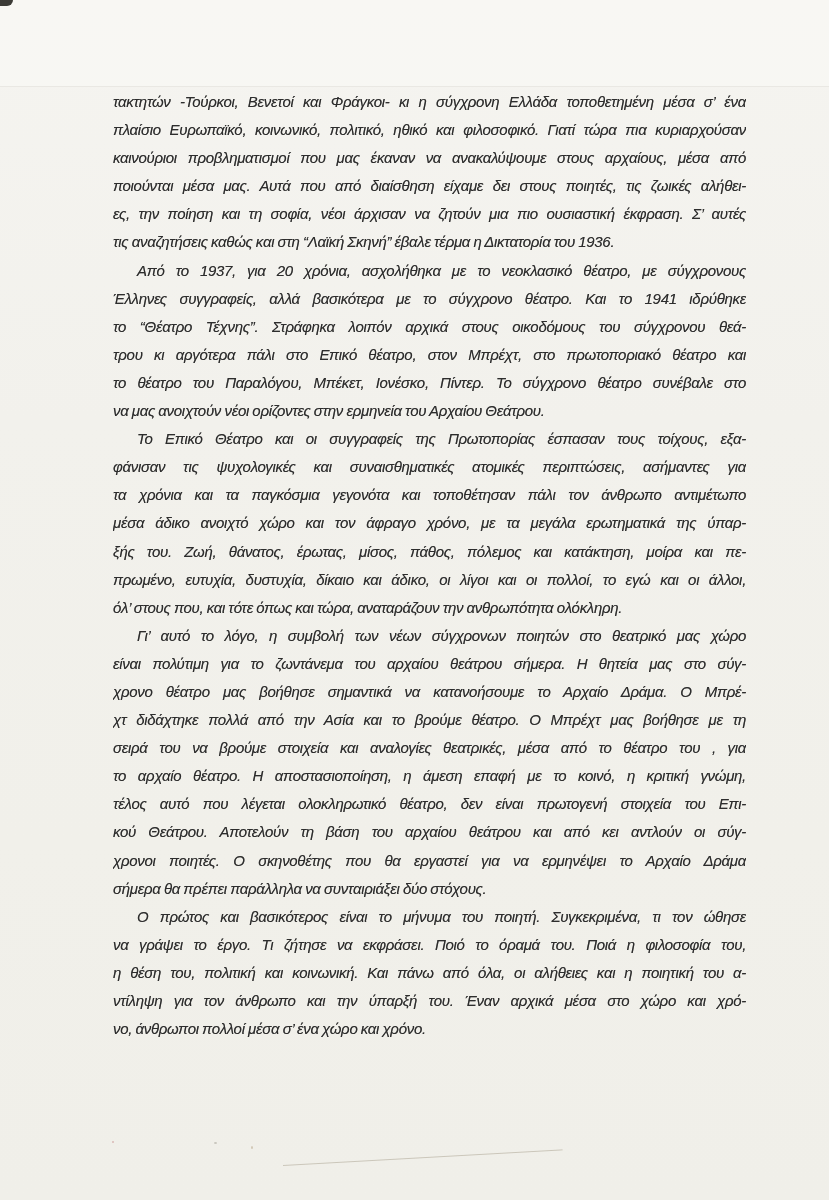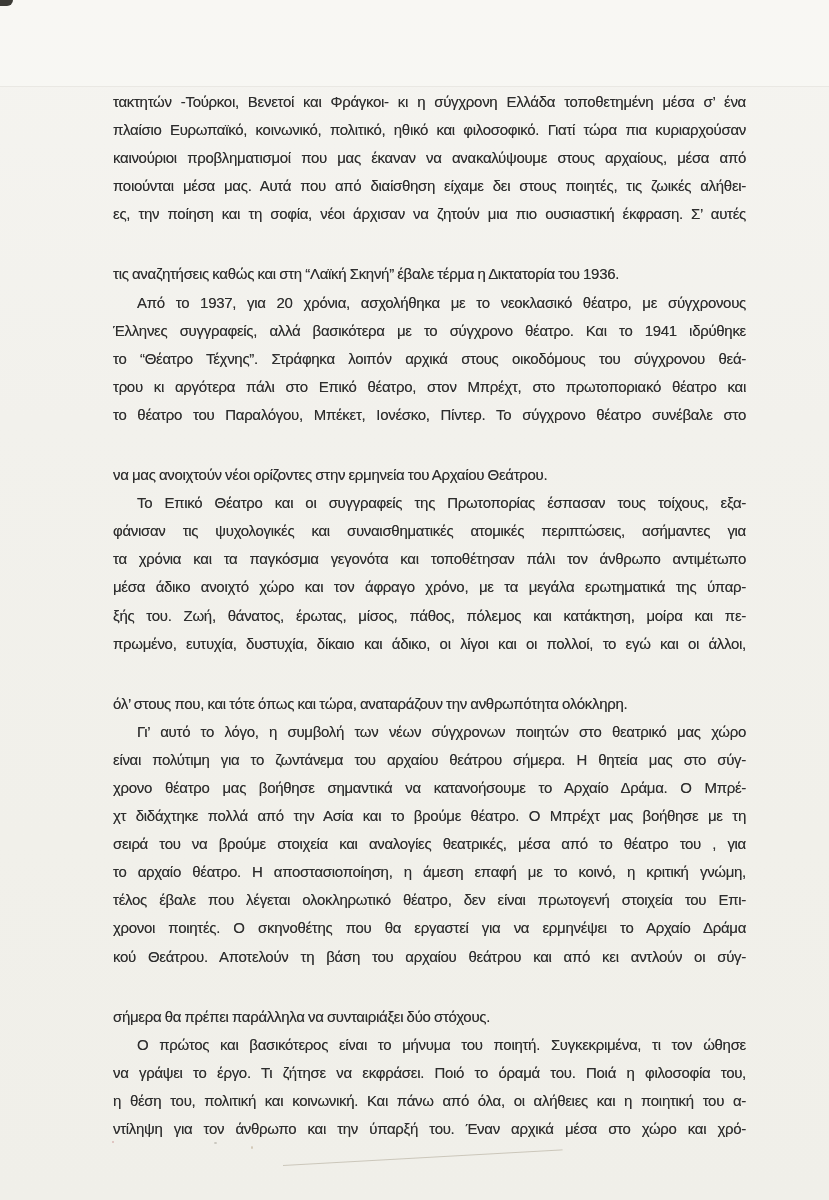--- a/index.html
+++ b/index.html
@@ -9,20 +9,21 @@
     height: 1200px;
     overflow: hidden;
     background: #e8e7e2;
   }
   .scan-page {
     position: relative;
     width: 829px;
     height: 1200px;
     background: linear-gradient(180deg, #f5f4f0 0%, #f2f1ec 35%, #f1f0ea 70%, #f0efe9 100%);
     font-family: "Liberation Sans", "DejaVu Sans", sans-serif;
+    font-style: italic;
   }
   
   .top-band {
     position: absolute;
     left: 0; top: 0;
     width: 100%; height: 86px;
     background: rgba(250, 249, 245, 0.55);
     border-bottom: 1px solid rgba(190, 188, 178, 0.25);
   }
   .text-block {
@@ -41,21 +42,20 @@
     height: 28.1px;
     line-height: 28.1px;
     text-align: justify;
     text-align-last: justify;
     overflow: hidden;
     white-space: normal;
   }
   .line.last {
     text-align: left;
     text-align-last: left;
-    margin-top: 32px;
   }
   .line.indent { text-indent: 24px; }
 
   
   .corner-mark {
     position: absolute;
     left: 0; top: 0;
     width: 13px; height: 6px;
     background: #3c3b36;
     border-bottom-right-radius: 6px;
@@ -106,30 +106,31 @@
         <div class="line">πρωμένο, ευτυχία, δυστυχία, δίκαιο και άδικο, οι λίγοι και οι πολλοί, το εγώ και οι άλλοι,</div>
         <div class="line last">όλ’ στους που, και τότε όπως και τώρα, αναταράζουν την ανθρωπότητα ολόκληρη.</div>
       </div>
       <div class="para">
         <div class="line indent">Γι’ αυτό το λόγο, η συμβολή των νέων σύγχρονων ποιητών στο θεατρικό μας χώρο</div>
         <div class="line">είναι πολύτιμη για το ζωντάνεμα του αρχαίου θεάτρου σήμερα. Η θητεία μας στο σύγ-</div>
         <div class="line">χρονο θέατρο μας βοήθησε σημαντικά να κατανοήσουμε το Αρχαίο Δράμα. Ο Μπρέ-</div>
         <div class="line">χτ διδάχτηκε πολλά από την Ασία και το βρούμε θέατρο. Ο Μπρέχτ μας βοήθησε με τη</div>
         <div class="line">σειρά του να βρούμε στοιχεία και αναλογίες θεατρικές, μέσα από το θέατρο του , για</div>
         <div class="line">το αρχαίο θέατρο. Η αποστασιοποίηση, η άμεση επαφή με το κοινό, η κριτική γνώμη,</div>
-        <div class="line">τέλος έβαλε που λέγεται ολοκληρωτικό θέατρο, δεν είναι πρωτογενή στοιχεία του Επι-</div>
+        <div class="line">τέλος αυτό που λέγεται ολοκληρωτικό θέατρο, δεν είναι πρωτογενή στοιχεία του Επι-</div>
+        <div class="line">κού Θεάτρου. Αποτελούν τη βάση του αρχαίου θεάτρου και από κει αντλούν οι σύγ-</div>
         <div class="line">χρονοι ποιητές. Ο σκηνοθέτης που θα εργαστεί για να ερμηνέψει το Αρχαίο Δράμα</div>
-        <div class="line">κού Θεάτρου. Αποτελούν τη βάση του αρχαίου θεάτρου και από κει αντλούν οι σύγ-</div>
         <div class="line last">σήμερα θα πρέπει παράλληλα να συνταιριάξει δύο στόχους.</div>
       </div>
       <div class="para">
         <div class="line indent">Ο πρώτος και βασικότερος είναι το μήνυμα του ποιητή. Συγκεκριμένα, τι τον ώθησε</div>
         <div class="line">να γράψει το έργο. Τι ζήτησε να εκφράσει. Ποιό το όραμά του. Ποιά η φιλοσοφία του,</div>
         <div class="line">η θέση του, πολιτική και κοινωνική. Και πάνω από όλα, οι αλήθειες και η ποιητική του α-</div>
         <div class="line">ντίληψη για τον άνθρωπο και την ύπαρξή του. Έναν αρχικά μέσα στο χώρο και χρό-</div>
+        <div class="line last">νο, άνθρωποι πολλοί μέσα σ’ ένα χώρο και χρόνο.</div>
       </div>
     </div>
   <div class="corner-mark"></div>
   <div class="scratch"></div>
   <div class="speck s1"></div>
   <div class="speck s2"></div>
   <div class="speck s3"></div>
 </div>
 
 </body></html>

